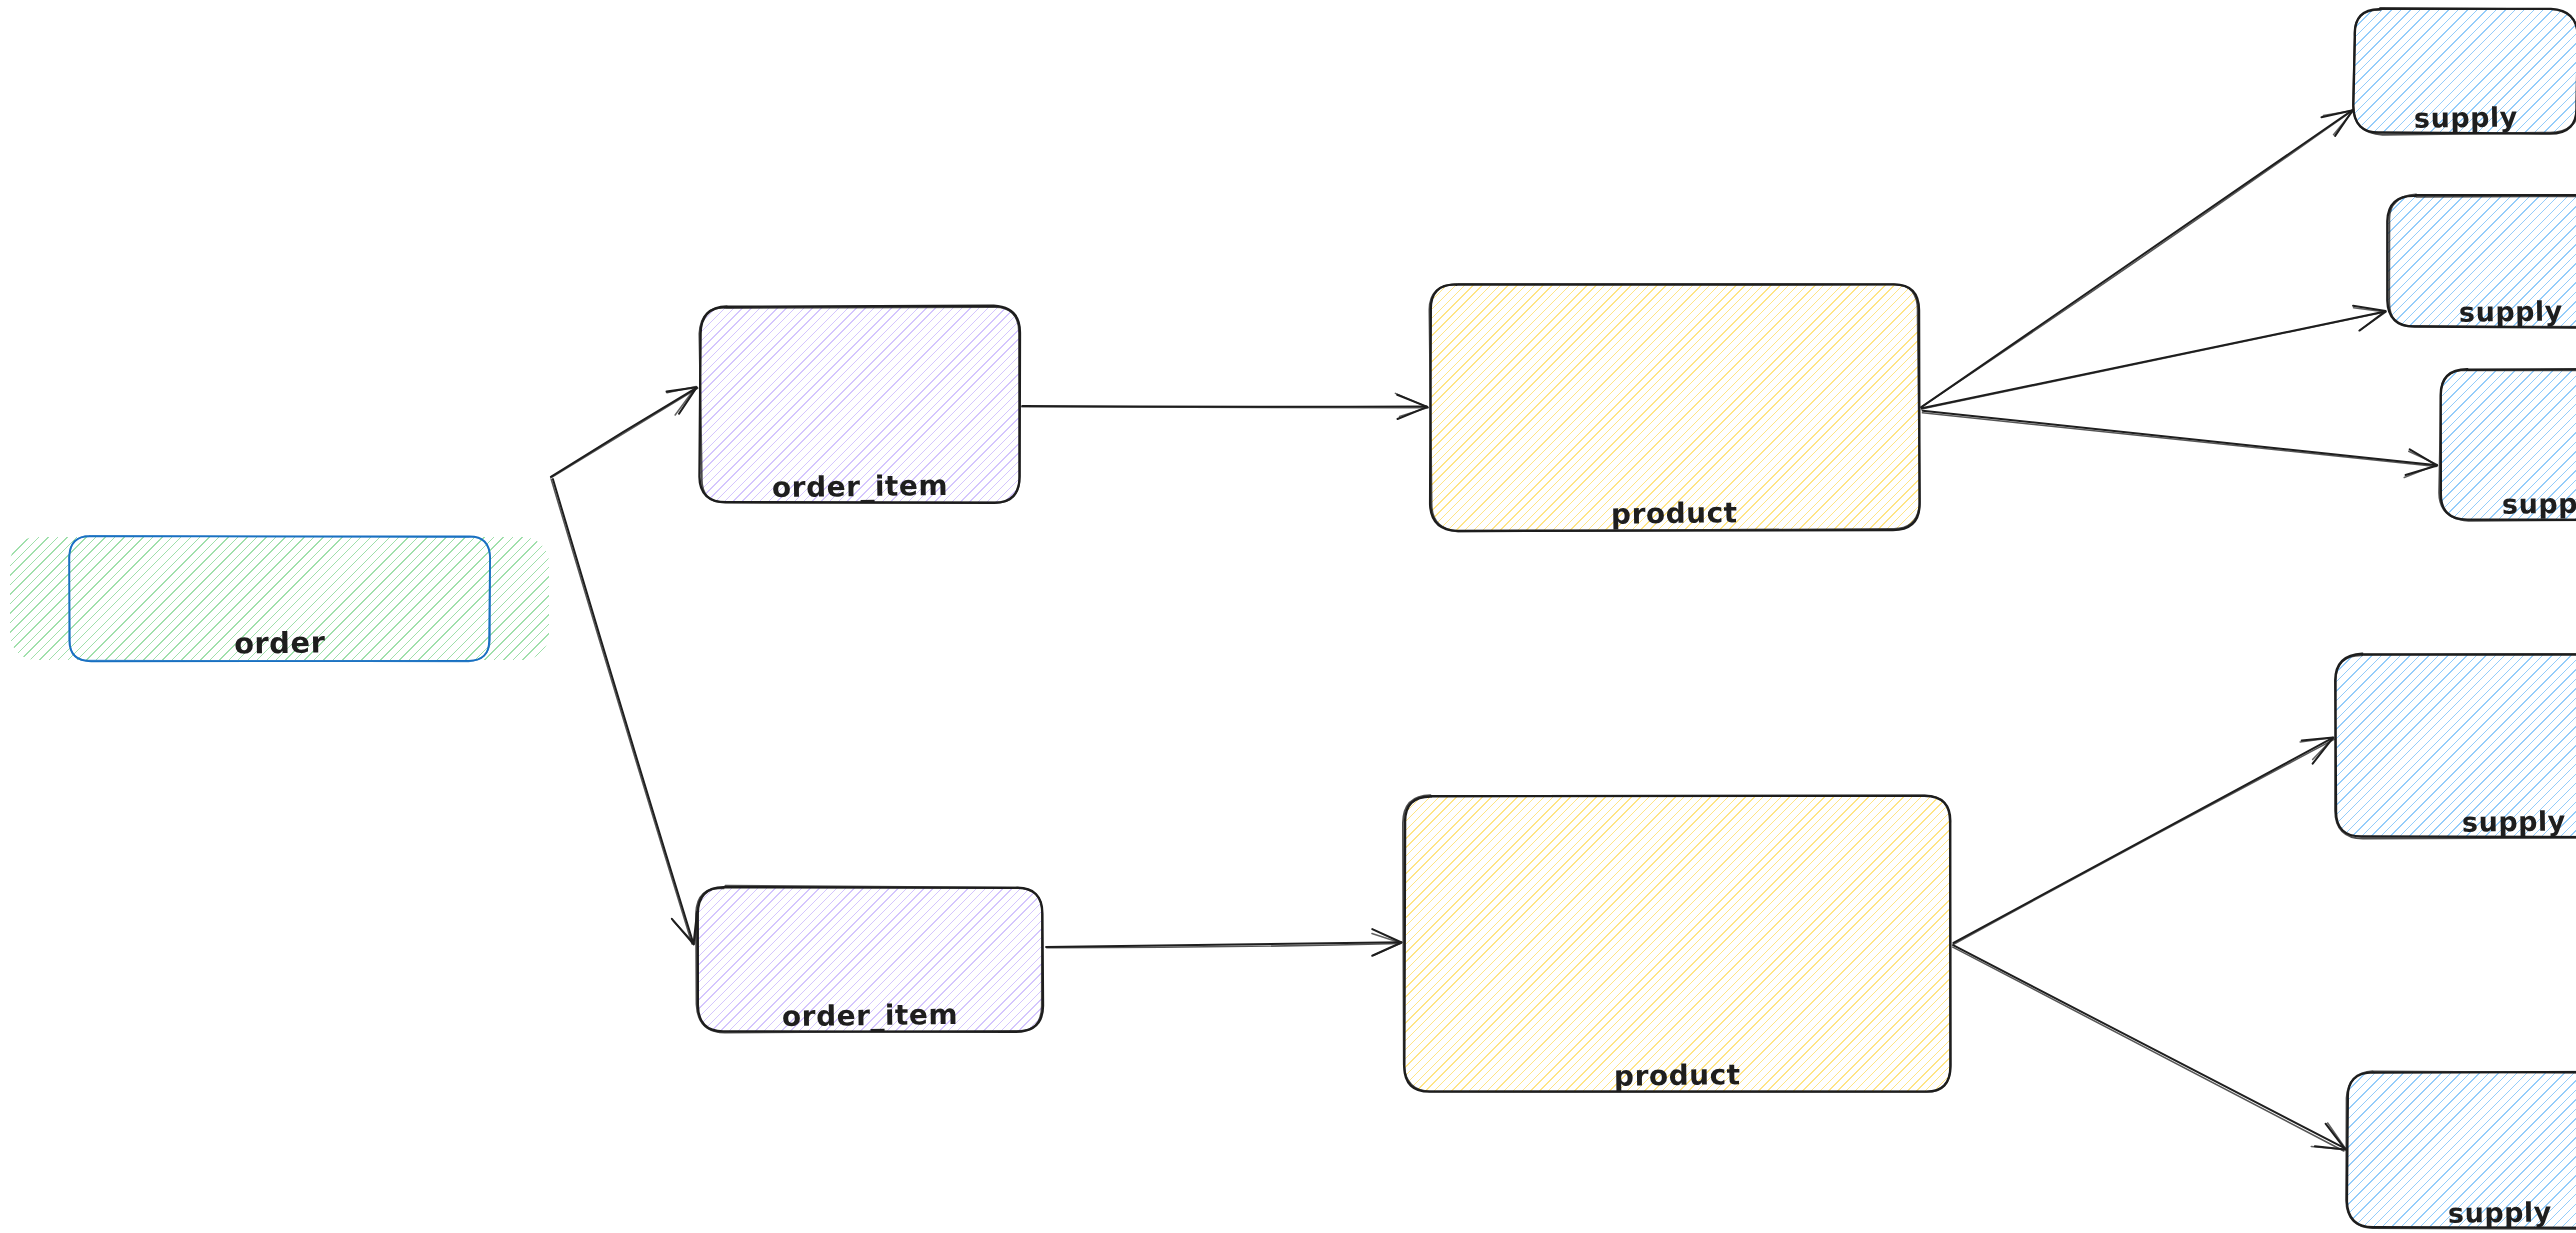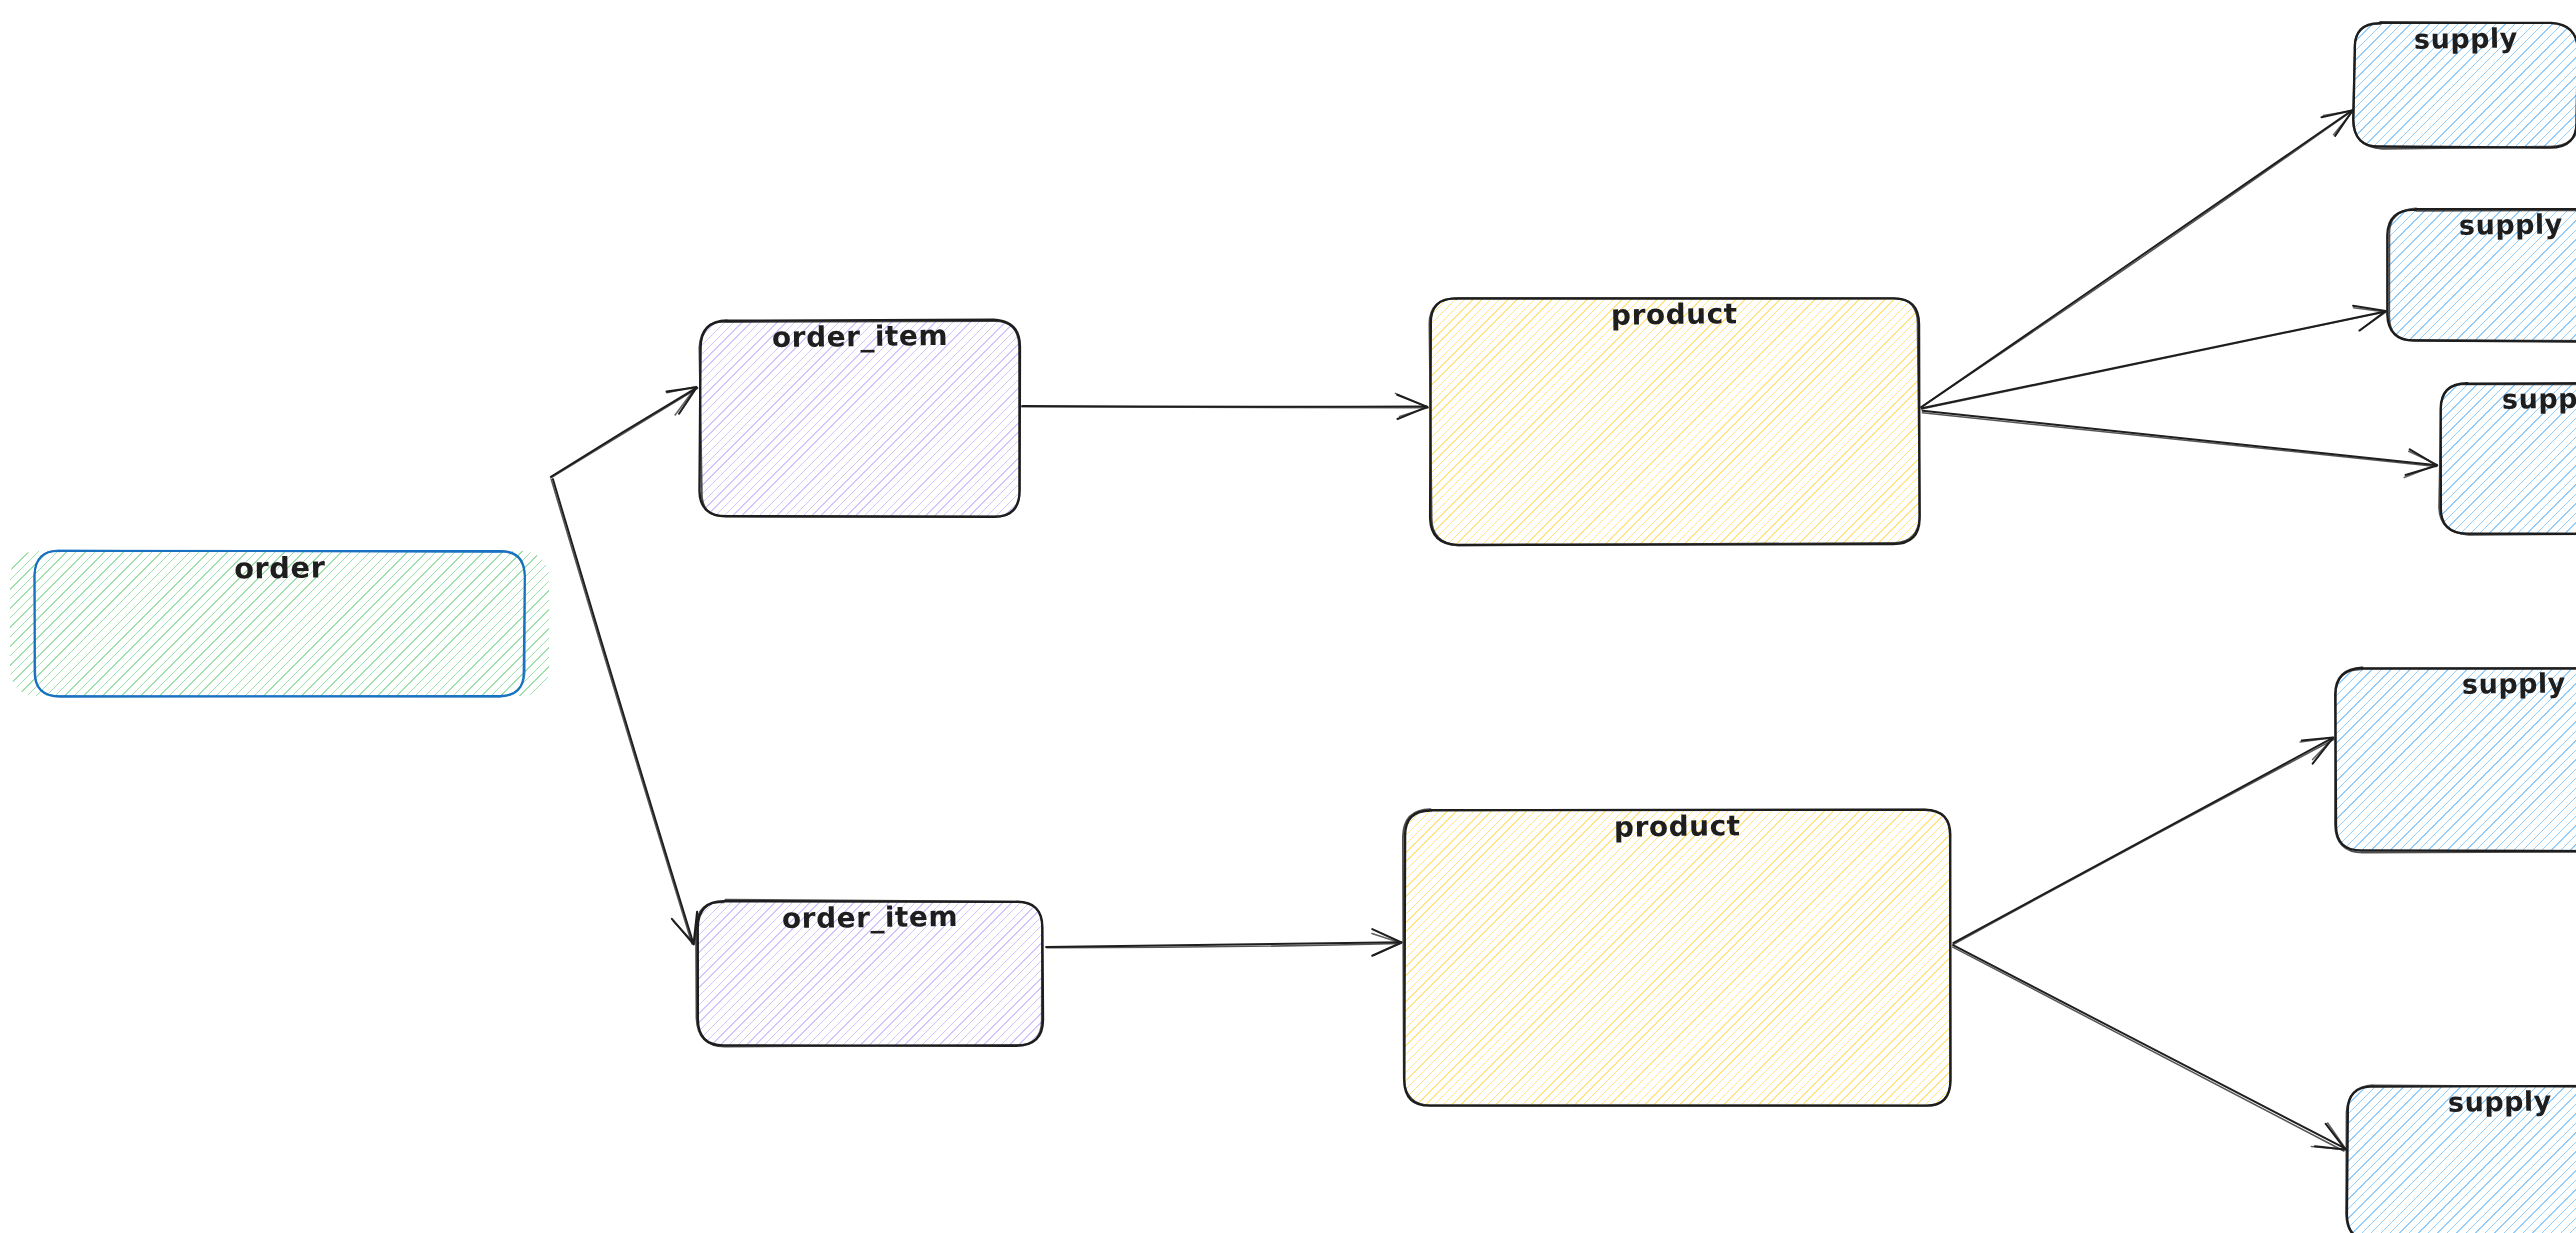--- a/index.html
+++ b/index.html
@@ -18,25 +18,24 @@
   }
   #edges {
     position: absolute; left: 0; top: 0;
     width: 2700px; height: 1233px;
     pointer-events: none;
   }
   .node {
     position: absolute;
     box-sizing: border-box;
     display: flex;
-    align-items: flex-start;
+    align-items: flex-end;
     justify-content: center;
     border-radius: 12px;
     overflow: visible;
-    margin-top: 14px;
   }
   .node .fill {
     position: absolute;
     left: 0; top: 0; right: 0; bottom: 0;
     border-radius: 26px;
     z-index: 0;
   }
   .node .label {
     position: relative;
     z-index: 2;
@@ -117,21 +116,21 @@
         <path d="M 4464.046356122931 1440.6954457136112 L 4529.225222589087 1431.9189138421411 L 4488.172527185408 1474.5963029573763" fill="none" stroke="#1e1e1e" stroke-width="3" stroke-linecap="round" stroke-linejoin="round" opacity="0.7"></path>
       </g>
       <g>
         <path d="M 3790.4381014354703 1835.256268501494 Q 4169.032663470708 2032.8587437397143 4552.97771403891 2230.8678774833998" fill="none" stroke="#1e1e1e" stroke-width="3.8" stroke-linecap="round" stroke-linejoin="round" opacity="1"></path>
         <path d="M 3789.8725589286 1838.950747492587 Q 4168.579093045924 2035.6807780295785 4548.6179088111185 2234.8403693333257" fill="none" stroke="#1e1e1e" stroke-width="3" stroke-linecap="round" stroke-linejoin="round" opacity="0.75"></path>
         <path d="M 4513.35872978154 2181.847880734951 L 4552 2232 L 4492.61877299019 2225.6116732476926" fill="none" stroke="#1e1e1e" stroke-width="4" stroke-linecap="round" stroke-linejoin="round" opacity="1"></path>
         <path d="M 4517.390197937814 2180.4152728465056 L 4553.537255408027 2232.398691655322 L 4485.60429341078 2226.053667320302" fill="none" stroke="#1e1e1e" stroke-width="3" stroke-linecap="round" stroke-linejoin="round" opacity="0.7"></path>
       </g>
     </svg>
   <div id="nodes">
-      <div class="node" style="left: 10.3px; top: 537px; width: 539px; height: 145px;">
+      <div class="node" style="left: 10.3px; top: 537px; width: 539px; height: 123px;">
         <div class="fill hatch-green"></div>
         <svg class="stroke" viewBox="0 0 1066 332">
           <path d="M 60.51716594403478 10.577003813803664 L 1005.4368175520733 11.035982896124937 Q 1055.6785991674656 10.885491563047045 1057.0641063702592 62.513589097053554 L 1054.7783000947807 269.9810177810402 Q 1055.1814933780495 320.54256210333784 1003.9193657882137 320.8444339754267 L 63.45093889378521 322.08766021807105 Q 8.954200744886975 321.28836832087876 9.208288193125412 269.0520641329941 L 9.141610432016481 61.600155068002714 Q 10.488307381648713 8.822299957472039 62.81626062505704 10.802064896748432" fill="none" stroke="#1971c2" stroke-width="4.6" stroke-linecap="round" stroke-linejoin="round" opacity="1"></path>
           <path d="M 64.81385574620862 9.681797028929832 L 1003.3389595043561 12.98998184492345 Q 1053.765479279014 8.627512551205005 1057.3445098898114 64.925051882735 L 1057.066629030307 268.31103820871147 Q 1055.1141389857578 319.44343185454767 1003.4813745511143 322.53187408621045 L 61.036030579654515 320.1859634405868 Q 9.388020516647035 322.3629249589345 10.744403840948085 269.29591446039075 L 8.374634552735198 63.43793716646635 Q 11.364484407643083 9.053446198559108 61.13934402574755 9.31001968500671" fill="none" stroke="#1971c2" stroke-width="3.6" stroke-linecap="round" stroke-linejoin="round" opacity="0.78"></path>
         </svg>
         <span class="label" style="font-size: 29px;">order</span>
       </div>
       <div class="node" style="left: 700px; top: 306px; width: 320px; height: 197px;">
         <div class="fill hatch-purple"></div>
         <svg class="stroke" viewBox="0 0 642 402">

